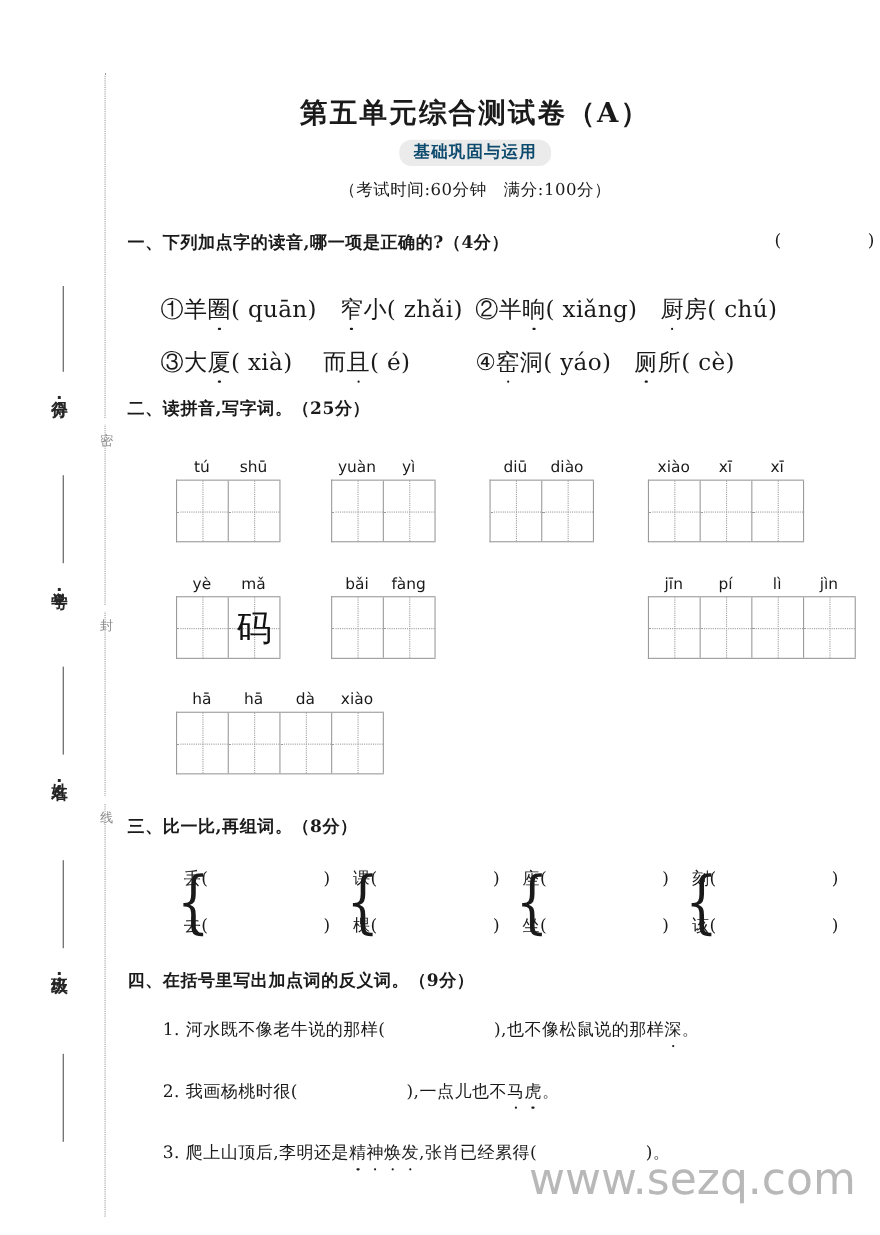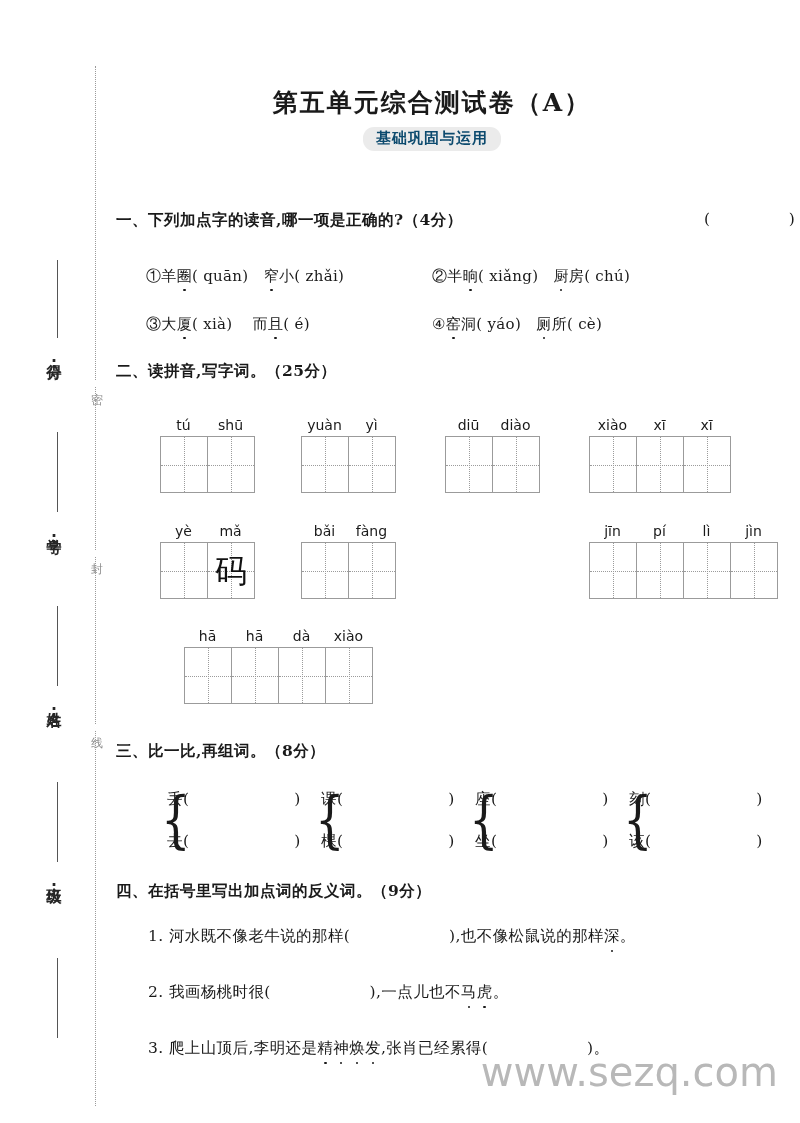--- a/index.html
+++ b/index.html
@@ -111,21 +111,21 @@
   }
   .answer-paren {
     position: absolute;
     font-size: 15.5px;
     letter-spacing: 16px;
   }
 
   
   .opt {
     position: absolute;
-    font-size: 15px;
+    font-size: 21px;
     white-space: nowrap;
     letter-spacing: 0.3px;
   }
   .dotu {
     position: relative;
     display: inline-block;
   }
   .dotu::after {
     content: "";
     position: absolute;
@@ -254,20 +254,21 @@
   <div class="seal-char" style="top:550px;">封</div>
   <div class="seal-char" style="top:724px;">线</div>
 </div>
 
 <div id="sheet">
 
   <div class="paper-title">第五单元综合测试卷（A）</div>
   <div class="badge-wrap">
     <span class="badge">基础巩固与运用</span>
   </div>
+  <div class="exam-meta">（考试时间:60分钟　满分:100分）</div>
 
   <div class="sec-head" style="top:210px;">一、下列加点字的读音,哪一项是正确的?（4分）</div>
   <div class="answer-paren" style="top:210px; left:592px;">(&nbsp;&nbsp;&nbsp;)</div>
 
   <div class="opt" style="top:267px; left:34px;">
     <span>①</span><span>羊</span><span class="dotu">圈</span><span>(&nbsp;</span><span>quān</span><span>)</span>&nbsp;&nbsp;&nbsp;<span class="dotu">窄</span><span>小(&nbsp;</span><span>zhǎi</span><span>)</span>
   </div>
 
   <div class="opt" style="top:267px; left:320px;">
     <span>②</span><span>半</span><span class="dotu">晌</span><span>(&nbsp;</span><span>xiǎng</span><span>)</span>&nbsp;&nbsp;&nbsp;<span class="dotu">厨</span><span>房(&nbsp;</span><span>chú</span><span>)</span>
@@ -356,21 +357,21 @@
         <span style="width: 47px;">jìn</span>
       </div>
       <div class="grid-row">
         <div class="cell"></div>
         <div class="cell"></div>
         <div class="cell"></div>
         <div class="cell"></div>
       </div>
     </div>
 
-  <div class="grid-group" id="g8" style="top:628px; left:48px;margin-left:24px;">
+  <div class="grid-group" id="g8" style="top:628px; left:48px;">
       <div class="pinyin-row">
         <span style="width: 47px;">hā</span>
         <span style="width: 47px;">hā</span>
         <span style="width: 47px;">dà</span>
         <span style="width: 47px;">xiào</span>
       </div>
       <div class="grid-row">
         <div class="cell"></div>
         <div class="cell"></div>
         <div class="cell"></div>

